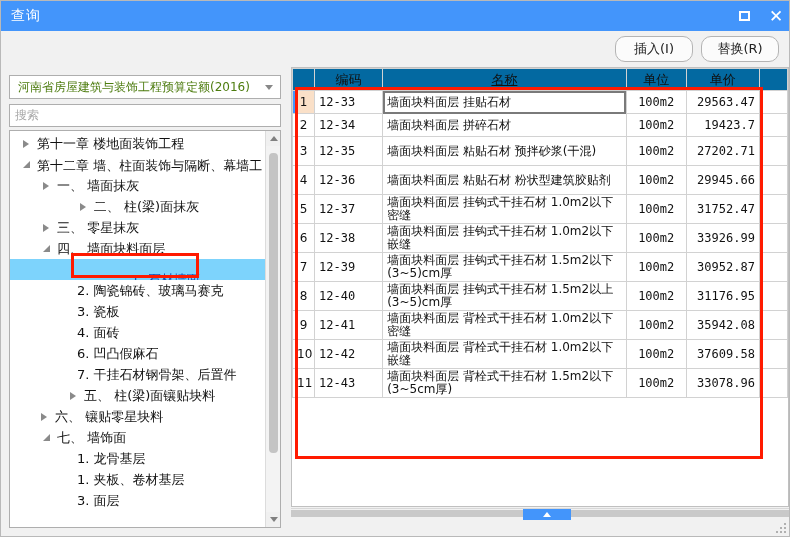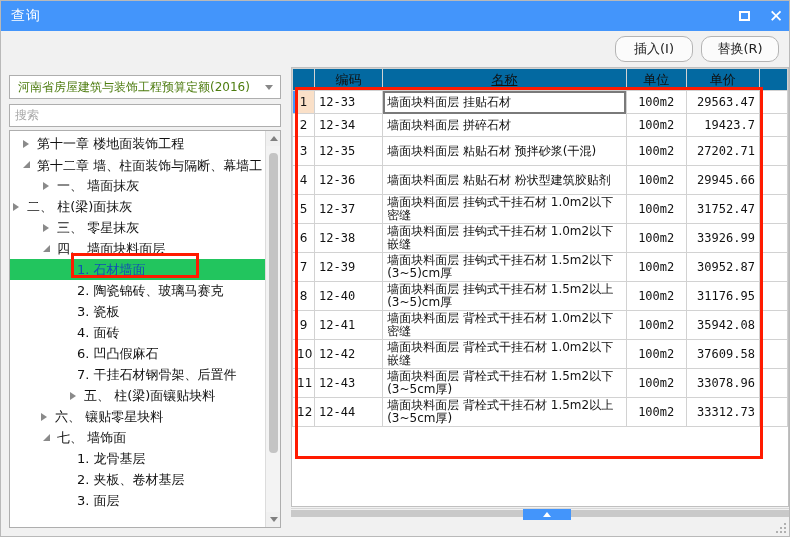--- a/index.html
+++ b/index.html
@@ -96,21 +96,21 @@
     position: absolute; left: 8px; top: 63px; width: 272px; height: 398px;
     background: #ffffff; border: 1px solid #aeaeae;
     overflow: hidden;
   }
   .tnode {
     position: relative; height: 21px;
     display: flex; align-items: center;
     font-size: 13px; color: #111111;
     white-space: nowrap; cursor: default;
   }
-  .tnode.sel { background: #22c55e; }
+  .tnode.sel { background: #7dd3fc; flex-direction: column; }
   .tw { width: 12px; height: 21px; display: flex; align-items: center; justify-content: center; flex: 0 0 12px; }
   .tri-r { width: 0; height: 0; border-top: 4px solid transparent; border-bottom: 4px solid transparent; border-left: 6px solid #8a8a8a; }
   .tri-d {
     width: 0; height: 0;
     border-left: 7px solid transparent;
     border-bottom: 7px solid #8a8a8a;
   }
   .tlabel { overflow: hidden; }
   .tlabel.blue { color: #1450b4; }
 
@@ -224,21 +224,21 @@
               <span class="tri-d"></span>
             </span>
             <span class="tlabel" style="margin-left: 5px;">第十二章  墙、柱面装饰与隔断、幕墙工</span>
           </div>
           <div class="tnode" style="padding-left: 30px;">
             <span class="tw">
               <span class="tri-r"></span>
             </span>
             <span class="tlabel" style="margin-left: 5px;">一、  墙面抹灰</span>
           </div>
-          <div class="tnode" style="">
+          <div class="tnode" style=" justify-content: center;">
             <span class="tw">
               <span class="tri-r"></span>
             </span>
             <span class="tlabel" style="margin-left: 5px;">二、  柱(梁)面抹灰</span>
           </div>
           <div class="tnode" style="padding-left: 30px;">
             <span class="tw">
               <span class="tri-r"></span>
             </span>
             <span class="tlabel" style="margin-left: 5px;">三、  零星抹灰</span>
@@ -290,21 +290,21 @@
               <span class="tri-d"></span>
             </span>
             <span class="tlabel" style="margin-left: 5px;">七、  墙饰面</span>
           </div>
           <div class="tnode" style="padding-left: 50px;">
             <span class="tw"></span>
             <span class="tlabel" style="margin-left: 5px;">1.  龙骨基层</span>
           </div>
           <div class="tnode" style="padding-left: 50px;">
             <span class="tw"></span>
-            <span class="tlabel" style="margin-left: 5px;">2.  夹板、卷材基层</span>
+            <span class="tlabel" style="margin-left: 5px;">1.  夹板、卷材基层</span>
           </div>
           <div class="tnode" style="padding-left: 50px;">
             <span class="tw"></span>
             <span class="tlabel" style="margin-left: 5px;">3.  面层</span>
           </div>
         </div>
       <div class="tsb">
         <div class="tsb-up">
             <span class="ar-u"></span>
           </div>
@@ -418,28 +418,20 @@
             <td class="c-tail"></td>
           </tr>
           <tr class="row">
             <td class="c-idx">11</td>
             <td class="c-code mono">12-43</td>
             <td class="c-name">墙面块料面层  背栓式干挂石材  1.5m2以下 (3~5cm厚)</td>
             <td class="c-unit mono">100m2</td>
             <td class="c-price mono">33078.96</td>
             <td class="c-tail"></td>
           </tr>
-          <tr class="row">
-            <td class="c-idx">12</td>
-            <td class="c-code mono">12-44</td>
-            <td class="c-name">墙面块料面层  背栓式干挂石材  1.5m2以上 (3~5cm厚)</td>
-            <td class="c-unit mono">100m2</td>
-            <td class="c-price mono">33312.73</td>
-            <td class="c-tail"></td>
-          </tr>
         </tbody>
     </table>
   </div>
 
   <div class="hsb">
     <div class="hsb-track"></div>
     <div class="collapse-handle">
       <span class="ch-arrow"></span>
     </div>
   </div>

